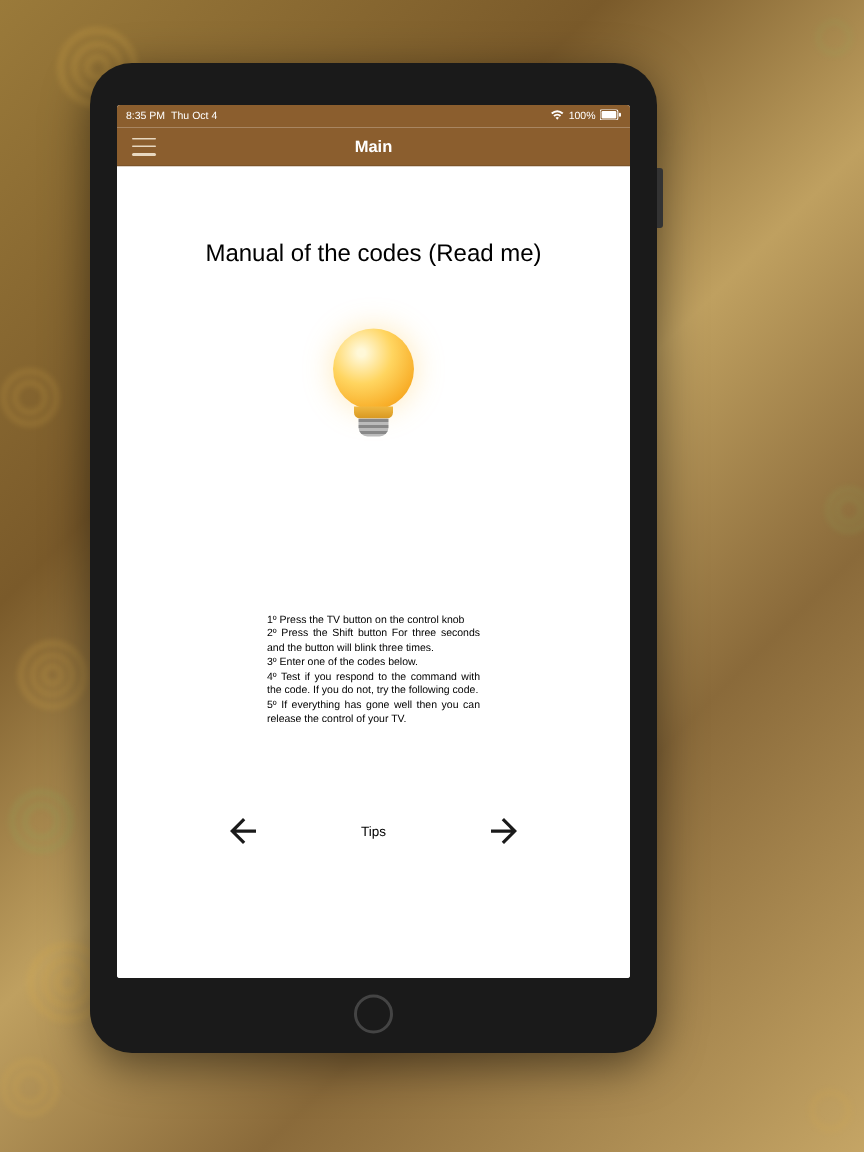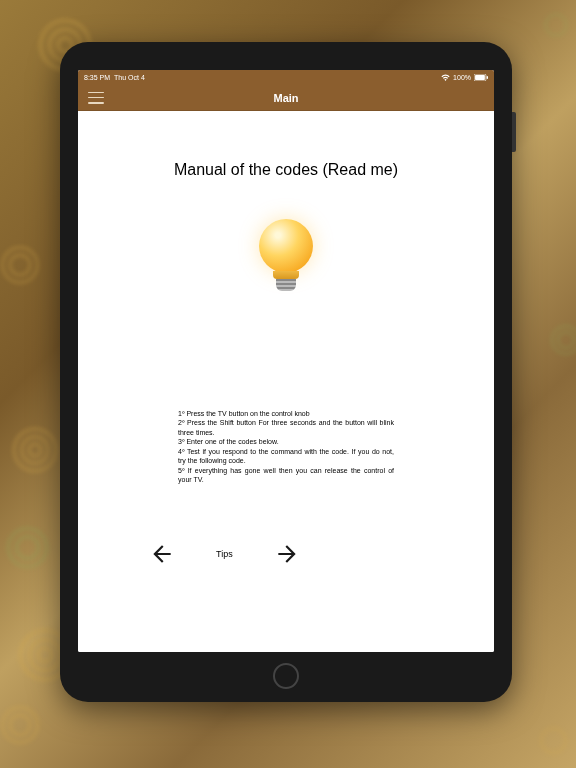--- a/index.html
+++ b/index.html
@@ -40,21 +40,21 @@
       fill: none;
       opacity: 0.7;
     }
     .spiral.green { stroke: #8aa85a; }
 
     
     .tablet {
       position: absolute;
       top: 42px;
       left: 60px;
-      width: 452px;
+      width: 378px;
       height: 660px;
       background: #1a1a1a;
       border-radius: 28px;
       box-shadow: 0 8px 30px rgba(0,0,0,0.5);
       padding: 28px 18px 50px 18px;
     }
 
     .tablet-button {
       position: absolute;
       top: 70px;
@@ -180,20 +180,21 @@
       line-height: 1.35;
       color: #000;
       text-align: justify;
       padding: 0 80px;
     }
     .instructions div { margin-bottom: 0; }
 
     .nav-footer {
       display: flex;
       align-items: center;
+      justify-content: space-between;
       padding: 0 50px;
       margin-top: 55px;
       margin-bottom: 20px;
       gap: 40px;
     }
     .arrow-btn {
       cursor: pointer;
       width: 28px;
       height: 28px;
       display: flex;

